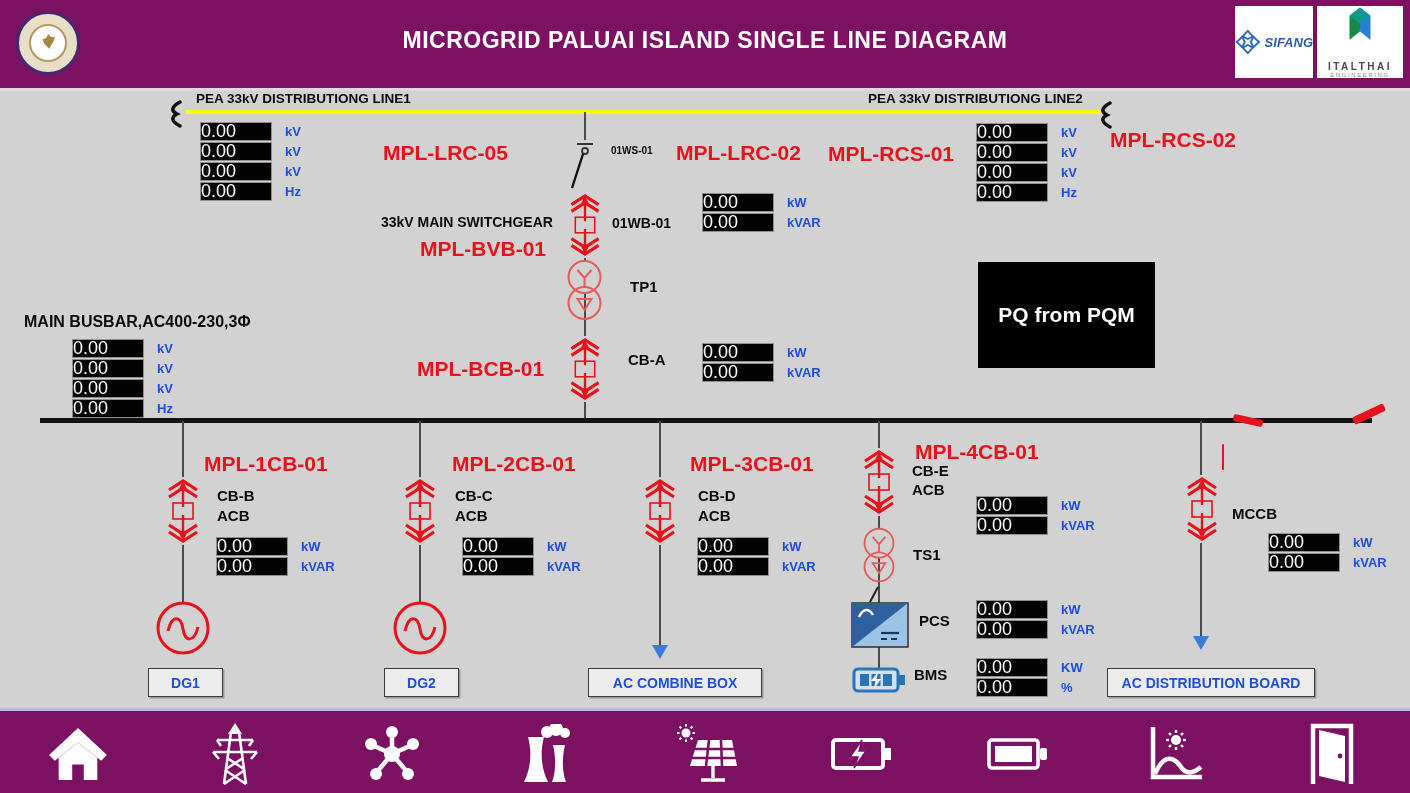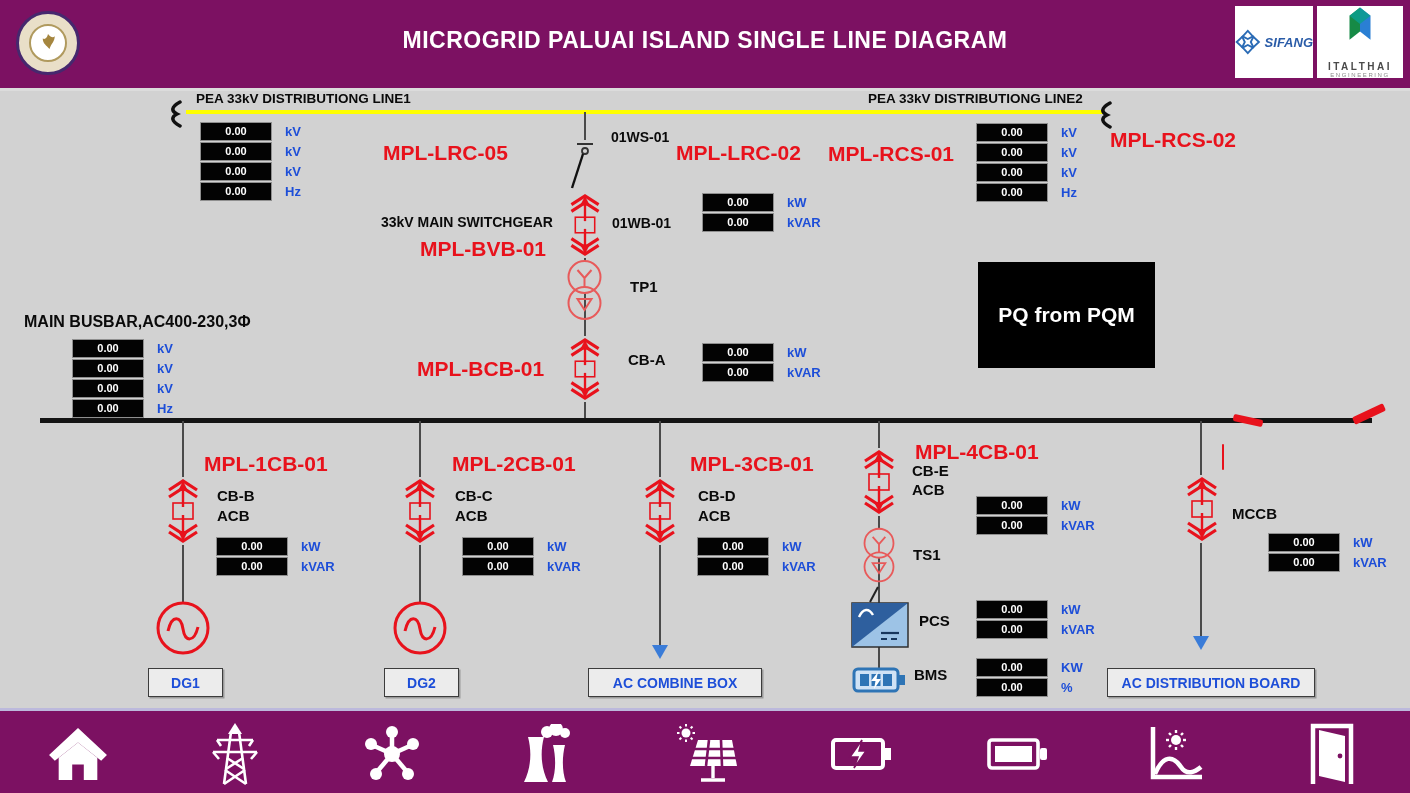--- a/index.html
+++ b/index.html
@@ -18,21 +18,21 @@
   .ital-main{font-size:10px;font-weight:bold;color:#4a4a4a;letter-spacing:2.5px;margin-top:16px;}
   .ital-sub{font-size:6px;color:#8a8a8a;letter-spacing:1.6px;}
   
   .tag{position:absolute;color:#e8121c;font-size:21px;font-weight:600;white-space:nowrap;}
   .blabel{position:absolute;font-weight:bold;font-size:13.5px;color:#0a0a0a;white-space:nowrap;}
   .dlabel{position:absolute;font-weight:bold;font-size:15px;color:#0a0a0a;white-space:nowrap;}
   
   .meters{position:absolute;display:flex;flex-direction:column;gap:3px;}
   .mrow{display:flex;align-items:center;height:17px;}
   .mval{display:inline-block;width:70px;height:17px;background:#030303;border:1px solid #8f8f8f;
-        color:#fff;font-weight:bold;font-size:11px;text-align:center;line-height:16px;}
+        color:#fff;font-weight:normal;font-size:18px;line-height:16px;}
   .munit{margin-left:13px;font-weight:bold;font-size:13px;color:#1d4ed8;}
   
   .vline{position:absolute;width:2px;background:#4a4a4a;}
   .yellowbus{position:absolute;left:186px;top:110px;width:918px;height:4px;background:#ffff00;}
   .mainbus{position:absolute;left:40px;top:418px;width:1332px;height:5px;background:#141414;}
   .redmark{position:absolute;background:#e8121c;border-radius:2px;}
   .arrow-down{position:absolute;width:0;height:0;border-left:8px solid transparent;border-right:8px solid transparent;border-top:14px solid #3a7cd8;}
   .term{position:absolute;background:#ececec;border:1px solid #3c3c3c;box-shadow:1.5px 1.5px 0 #9a9a9a;
         display:flex;align-items:center;justify-content:center;font-weight:bold;font-size:14px;color:#1d4ed8;}
   .pqbox{position:absolute;left:978px;top:262px;width:177px;height:106px;background:#000;color:#fff;
@@ -166,21 +166,21 @@
   <div class="tag" style="left:417px;top:357px;">MPL-BCB-01</div>
 
   <div class="vline" style="left:584px;top:112px;height:309px;"></div>
 
   <svg class="abs" style="left:566px;top:140px;" width="38" height="52">
     <rect x="0" y="0" width="38" height="52" fill="#d2d2d2"></rect>
     <line x1="11" y1="4" x2="27" y2="4" stroke="#333" stroke-width="2"></line>
     <circle cx="19" cy="11" r="3" fill="none" stroke="#333" stroke-width="1.8"></circle>
     <line x1="17" y1="14" x2="6" y2="48" stroke="#111" stroke-width="2.4"></line>
   </svg>
-  <div class="dlabel" style="left:611px;top:129px;font-size:14px;">01WS-01</div>
+  <div class="dlabel" style="left:611px;top:145px;font-size:10px;">01WS-01</div>
 
   <div class="blabel" style="left:381px;top:214px;font-size:14px;">33kV MAIN SWITCHGEAR</div>
   <svg class="abs" style="left:567px;top:192px;" width="36" height="66">
       <use href="#sym-breaker"></use>
     </svg>
   <div class="dlabel" style="left:612px;top:215px;font-size:14px;">01WB-01</div>
   <div class="meters" style="left:702px;top:194px;">
       <div class="mrow">
         <span class="mval">0.00</span>
         <span class="munit">kW</span>

